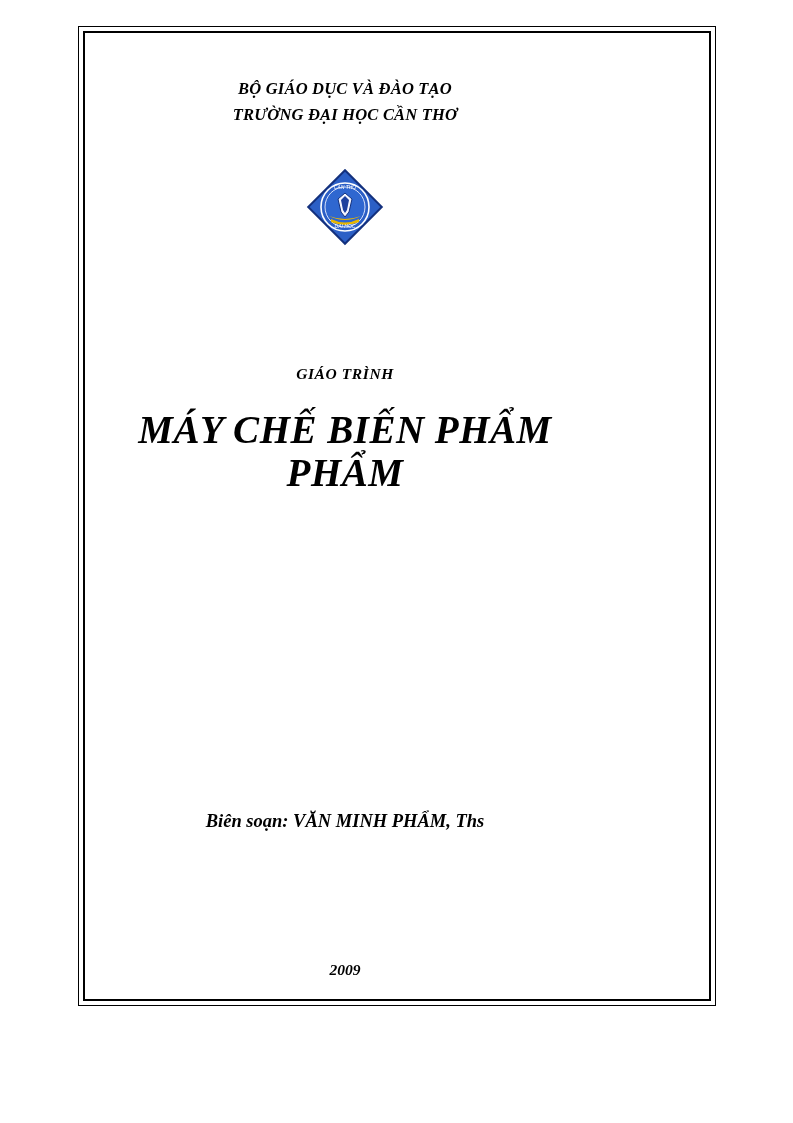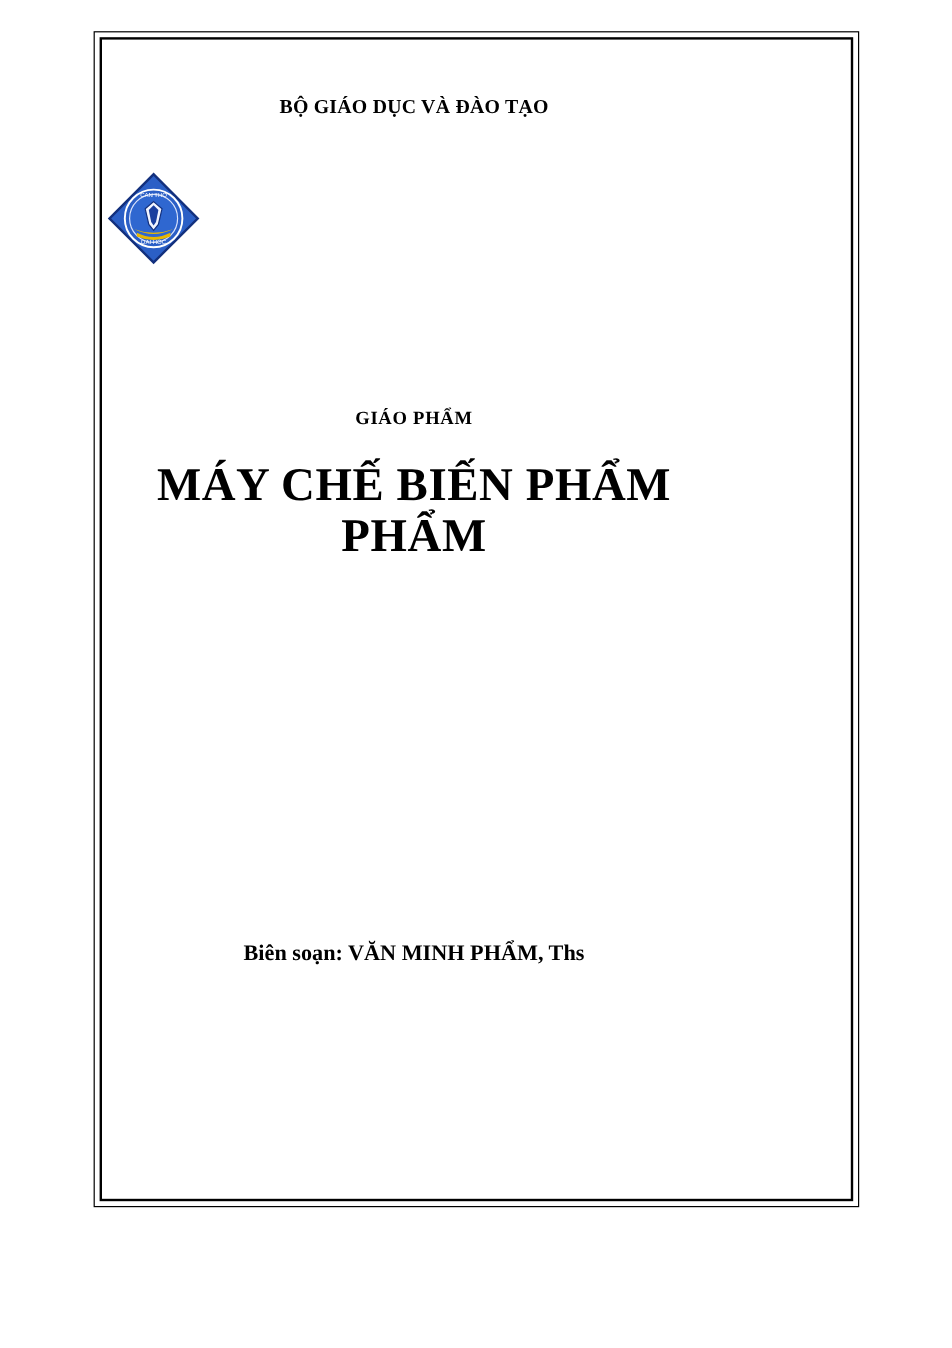--- a/index.html
+++ b/index.html
@@ -42,20 +42,22 @@
   }
   .content {
     position: absolute;
     left: 83px;
     top: 31px;
     width: 524px;
     height: 970px;
     box-sizing: border-box;
     display: flex;
     flex-direction: column;
+    align-items: center;
+    font-style: italic;
   }
   .org-block {
     margin-top: 45px;
     text-align: center;
     font-weight: bold;
     font-size: 16.5px;
     letter-spacing: 0.2px;
     line-height: 1.55;
   }
   .org-line {
@@ -105,20 +107,21 @@
 
 <div class="page">
 
   <div class="frame-outer"></div>
   <div class="frame-inner"></div>
 
   <div class="content">
 
     <div class="org-block">
       <span class="org-line">BỘ GIÁO DỤC VÀ ĐÀO TẠO</span>
+      <span class="org-line">TRƯỜNG ĐẠI HỌC CẦN THƠ</span>
     </div>
 
     <div class="logo-wrap">
       <svg width="90" height="90" viewBox="0 0 90 90">
 
         <rect x="19" y="19" width="52" height="52" transform="rotate(45 45 45)" fill="#2b5fc6" stroke="#13307d" stroke-width="2"></rect>
 
         <circle cx="45" cy="45" r="24" fill="#2b5fc6" stroke="#ffffff" stroke-width="1.6"></circle>
         <circle cx="45" cy="45" r="20" fill="#2f67d0" stroke="#d8e2fb" stroke-width="1"></circle>
 
@@ -126,21 +129,22 @@
         <path d="M31 57 q14 7 28 0 l0 3 q-14 6 -28 0 z" fill="#e8b700"></path>
 
         <path d="M45 31 l7 6 l-3 13 l-4 5 l-4 -5 l-3 -13 z" fill="#f2f5ff" stroke="#13307d" stroke-width="1"></path>
         <path d="M45 34 l4 4 l-2 10 l-2 3 l-2 -3 l-2 -10 z" fill="#1b3f9e"></path>
 
         <text x="45" y="66" font-family="'Liberation Sans', sans-serif" font-size="5" fill="#ffffff" text-anchor="middle">DAI HOC</text>
         <text x="45" y="27" font-family="'Liberation Sans', sans-serif" font-size="5" fill="#ffffff" text-anchor="middle">CAN THO</text>
       </svg>
     </div>
 
-    <div class="doc-type">GIÁO PHẨM</div>
+    <div class="doc-type">GIÁO TRÌNH</div>
 
     <div class="doc-title">MÁY CHẾ BIẾN PHẨM PHẨM</div>
 
     <div class="author">Biên soạn: VĂN MINH PHẨM, Ths</div>
 
+    <div class="year">2009</div>
 
   </div>
 </div>
 
 </body></html>

